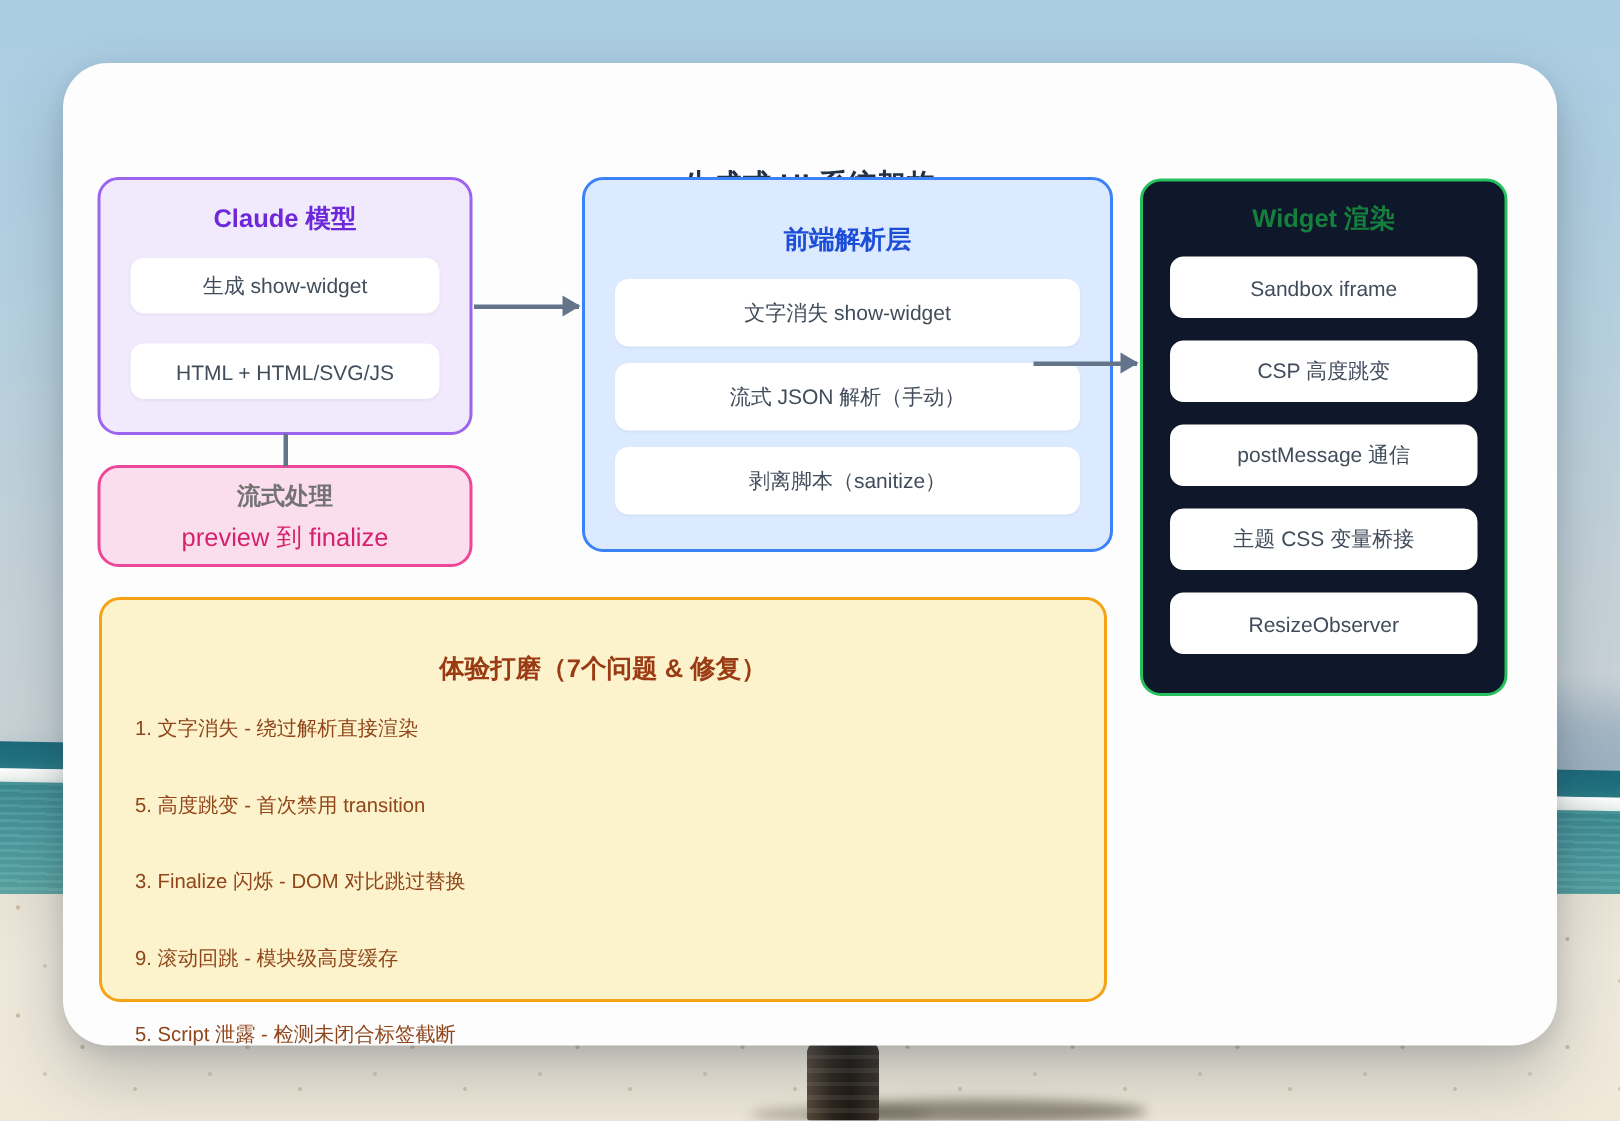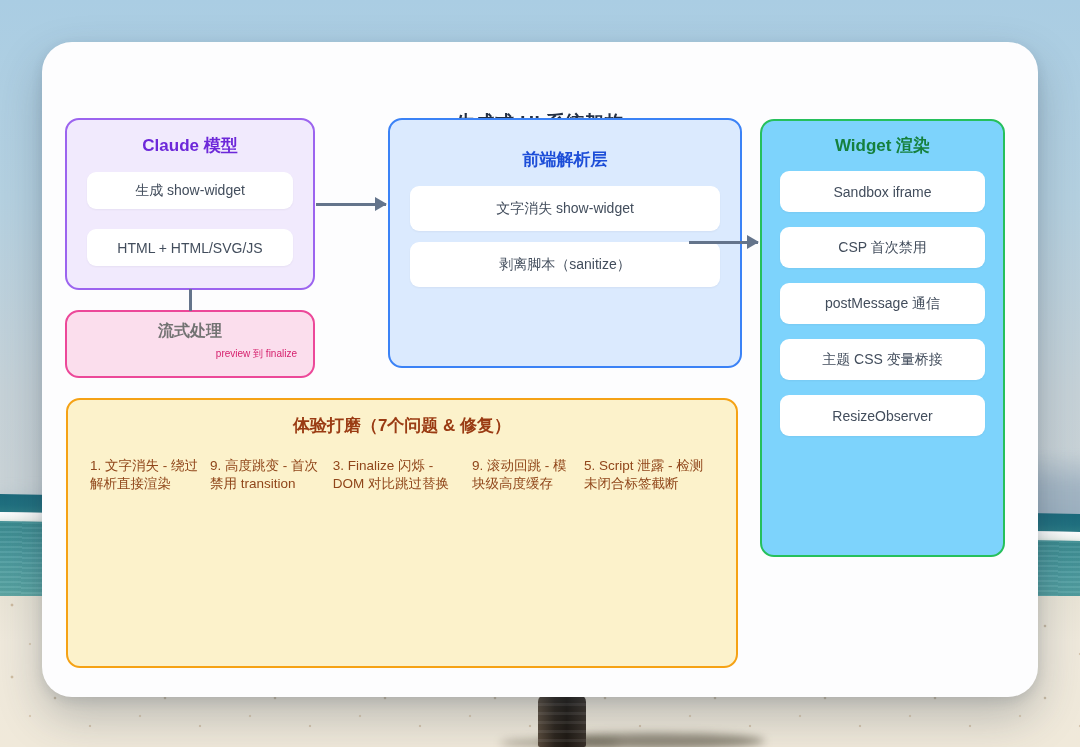--- a/index.html
+++ b/index.html
@@ -62,34 +62,34 @@
   .node-claude{left:23px;top:76px;width:250px;height:172px;
     background:#f1eafd;border:2px solid #9c64ef;padding:14px 20px;}
   .node-claude .node-title{color:#6d28d9;margin-bottom:15px;}
   .node-claude .chip{height:37px;margin-bottom:20px;}
 
   .node-parser{left:346px;top:76px;width:354px;height:250px;
     background:#dbeafe;border:2px solid #3b82f6;padding:28px 20px;}
   .node-parser .node-title{color:#1d4ed8;margin-bottom:15px;}
   .node-parser .chip{height:45px;margin-bottom:11px;}
 
-  .node-widget{left:718px;top:77px;width:245px;height:438px;
-    background:#7dd3fc;border:2px solid #26c05c;padding:13px 18px;}
+  .node-widget{left:718px;top:77px;width:245px;height:345px;
+    background:#0f172a;border:2px solid #26c05c;padding:13px 18px;}
   .node-widget .node-title{color:#15803d;margin-bottom:14px;}
   .node-widget .chip{height:41px;margin-bottom:15px;}
 
   .node-stream{left:23px;top:268px;width:250px;height:68px;
     background:#fbdeed;border:2px solid #ec4899;padding:9px 16px;text-align:center;}
   .node-stream .node-title{color:#737373;font-size:16px;margin-bottom:5px;}
-  .node-stream .node-sub{color:#d6226e;font-size:10px;text-align:right;}
+  .node-stream .node-sub{color:#d6226e;font-size:17px;}
 
   .node-polish{left:24px;top:356px;width:672px;height:270px;
     background:#fcf2cb;border:2px solid #f5a215;padding:14px 22px;}
-  .node-polish .node-title{color:#9a3b13;margin-bottom:20px;}
-  .polish-list{display:flex;flex-direction:row;gap:5px;justify-content:space-between;}
+  .node-polish .node-title{color:#9a3b13;margin-bottom:20px;margin-top:20px;}
+  .polish-list{display:flex;flex-direction:column;gap:33px;justify-content:space-between;}
   .polish-item{font-size:13.5px;color:#90461a;}
 
   
   .connector{position:absolute;z-index:3;}
   .h-arrow .line{position:absolute;left:0;top:0;height:2.5px;background:#64748b;width:100%;}
   .h-arrow .head{position:absolute;right:-1px;top:-5.75px;width:0;height:0;
     border-left:12px solid #64748b;border-top:7px solid transparent;border-bottom:7px solid transparent;}
   .v-line{width:2.5px;background:#64748b;}
 </style>
 </head>
@@ -115,42 +115,43 @@
 
   <div class="node node-claude">
     <div class="node-title">Claude 模型</div>
     <div class="chip">生成 show-widget</div>
     <div class="chip">HTML + HTML/SVG/JS</div>
   </div>
 
   <div class="node node-parser">
     <div class="node-title">前端解析层</div>
     <div class="chip">文字消失 show-widget</div>
+    <div class="chip">流式 JSON 解析（手动）</div>
     <div class="chip">剥离脚本（sanitize）</div>
   </div>
 
   <div class="node node-widget">
     <div class="node-title">Widget 渲染</div>
     <div class="chip">Sandbox iframe</div>
-    <div class="chip">CSP 首次禁用</div>
+    <div class="chip">CSP 高度跳变</div>
     <div class="chip">postMessage 通信</div>
     <div class="chip">主题 CSS 变量桥接</div>
     <div class="chip">ResizeObserver</div>
   </div>
 
   <div class="node node-stream">
     <div class="node-title">流式处理</div>
     <div class="node-sub">preview 到 finalize</div>
   </div>
 
   <div class="node node-polish">
     <div class="node-title">体验打磨（7个问题 &amp; 修复）</div>
     <div class="polish-list">
       <div class="polish-item">1. 文字消失 - 绕过解析直接渲染</div>
-      <div class="polish-item">9. 高度跳变 - 首次禁用 transition</div>
+      <div class="polish-item">5. 高度跳变 - 首次禁用 transition</div>
       <div class="polish-item">3. Finalize 闪烁 - DOM 对比跳过替换</div>
       <div class="polish-item">9. 滚动回跳 - 模块级高度缓存</div>
       <div class="polish-item">5. Script 泄露 - 检测未闭合标签截断</div>
     </div>
   </div>
 
   <div class="connector h-arrow" style="left:274px;top:161px;width:70px;height:3px;">
     <div class="line"></div>
       <div class="head"></div>
   </div>

